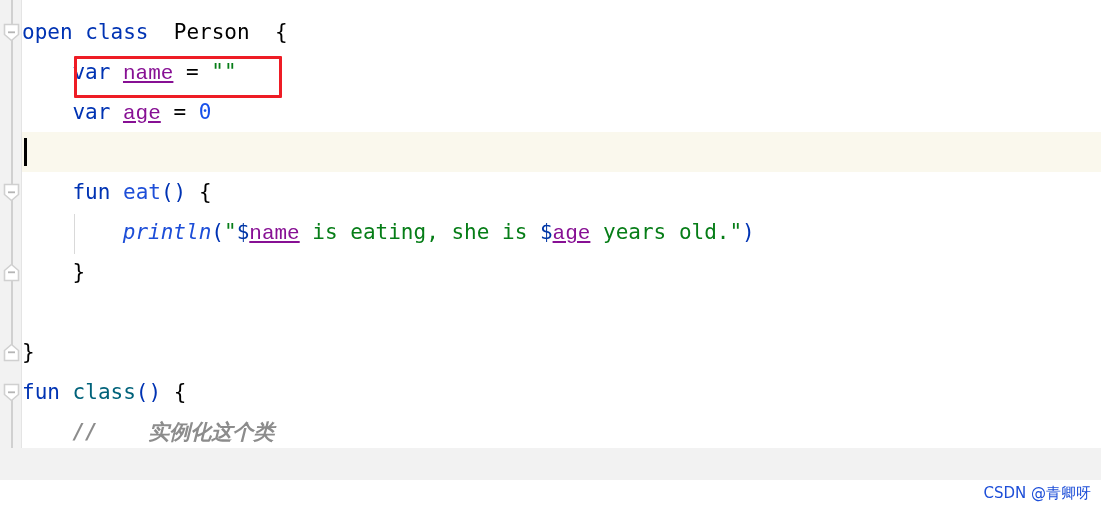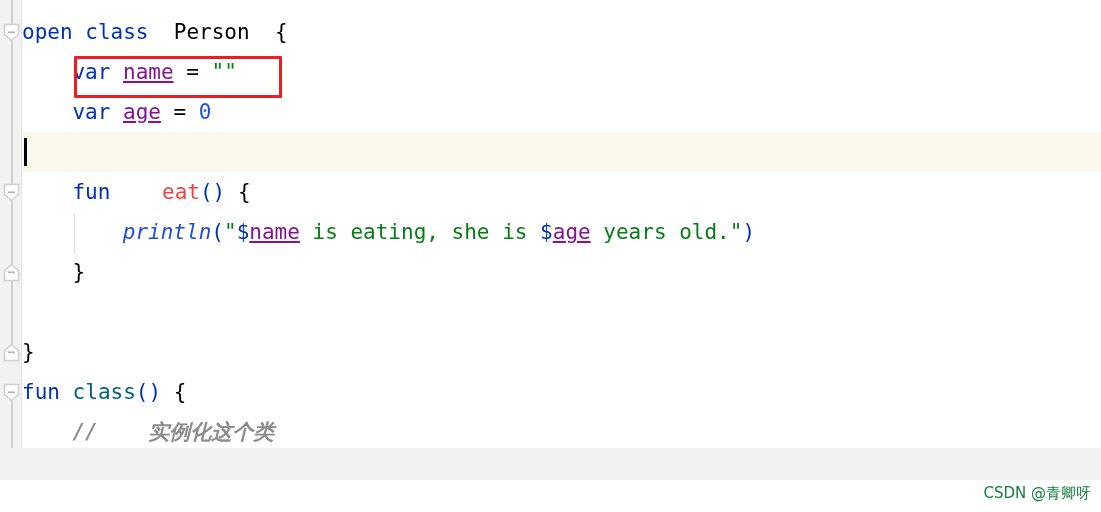--- a/index.html
+++ b/index.html
@@ -38,44 +38,44 @@
 
   
   .indent-guide{position:absolute;width:1px;background:#d9d9d9;}
 
   
   .redbox{position:absolute;border:3px solid #ee1c25;border-radius:1px;}
 
   
   .kw{color:#0033b3;}
   .ident{color:#000000;}
-  .prop{color:#871094;text-decoration:underline;}
+  .prop{color:#871094;text-decoration:underline;font-family:Liberation Mono, monospace;}
   .num{color:#1750eb;}
   .str{color:#067d17;}
-  .fn-decl{color:#ef4444;margin-left:39px;}
+  .fn-decl{color:#1d4ed8;}
   .fn-main{color:#00627a;}
   .fn-call{color:#1d4ed8;font-style:italic;}
   .paren{color:#0033b3;}
   .dollar{color:#0037a6;}
   .comment{color:#8c8c8c;font-style:italic;font-weight:bold;}
   .brace{color:#000000;}
 
   
   .clipline{overflow:hidden;}
 
   
   .strip{position:absolute;left:0;top:448px;width:1101px;height:32px;background:#f2f2f2;}
   .strip-top{position:absolute;left:0;top:448px;width:1101px;height:1px;background:#d6d6d6;}
 
   .console{position:absolute;left:0;top:480px;width:1101px;height:32px;background:#ffffff;}
 
   .watermark{
     position:absolute;right:10px;top:484px;
     font-family:"DejaVu Sans","Liberation Sans",sans-serif;
-    font-size:15px;color:#15803d;white-space:pre;
+    font-size:15px;color:#1d4ed8;white-space:pre;
   }
 </style>
 </head>
 <body>
 
 <div id="root">
 
   <div class="editor">
 
     <div class="active-line" id="active-line" style="top: 132px;"></div>

